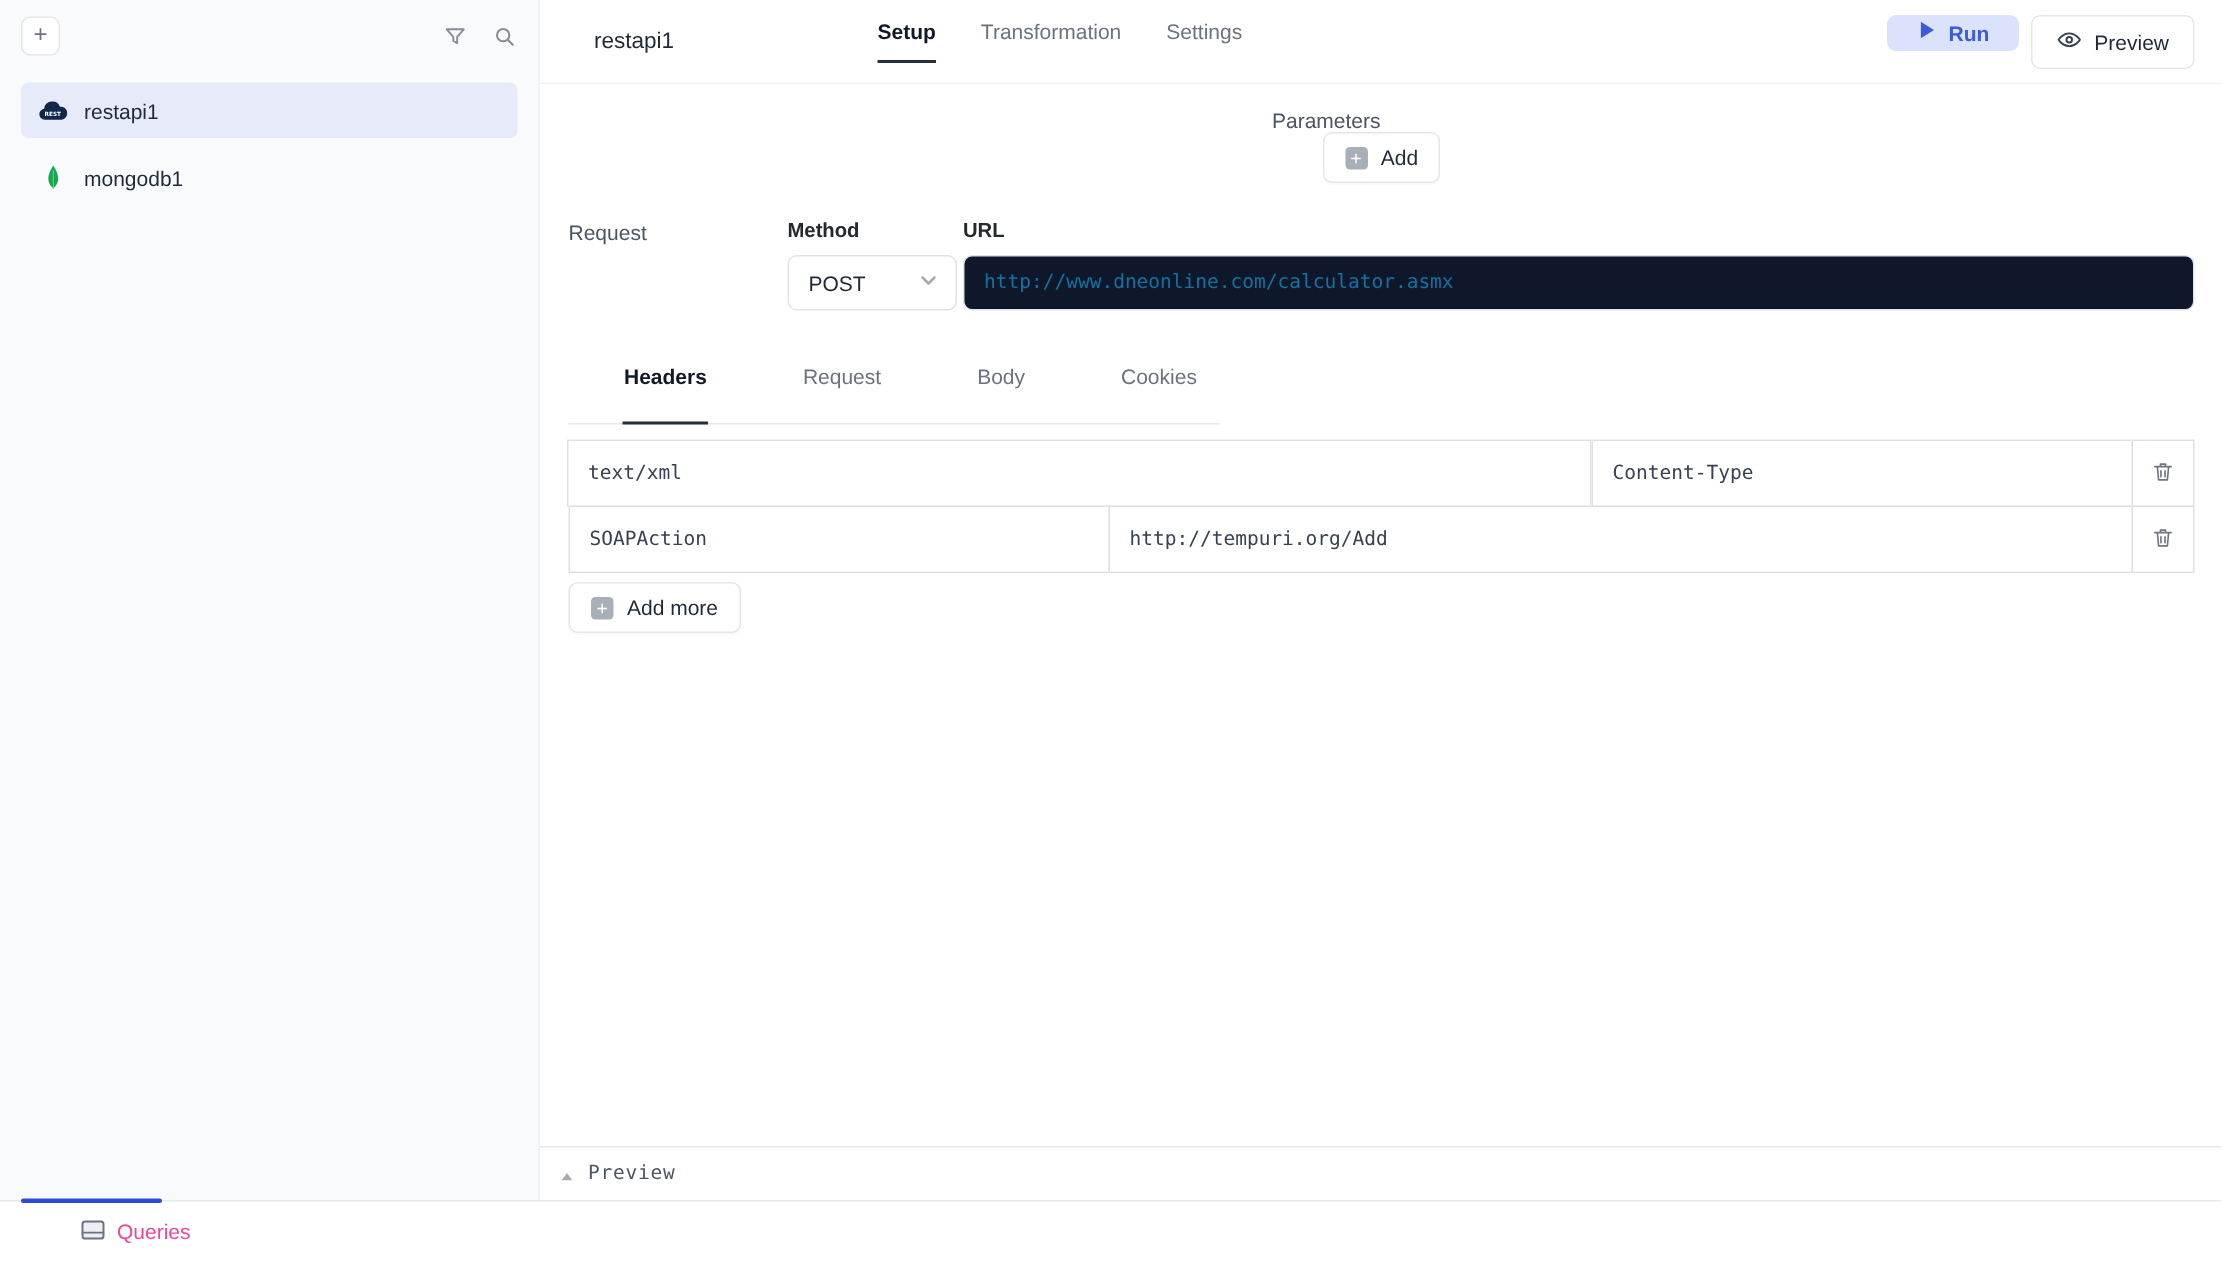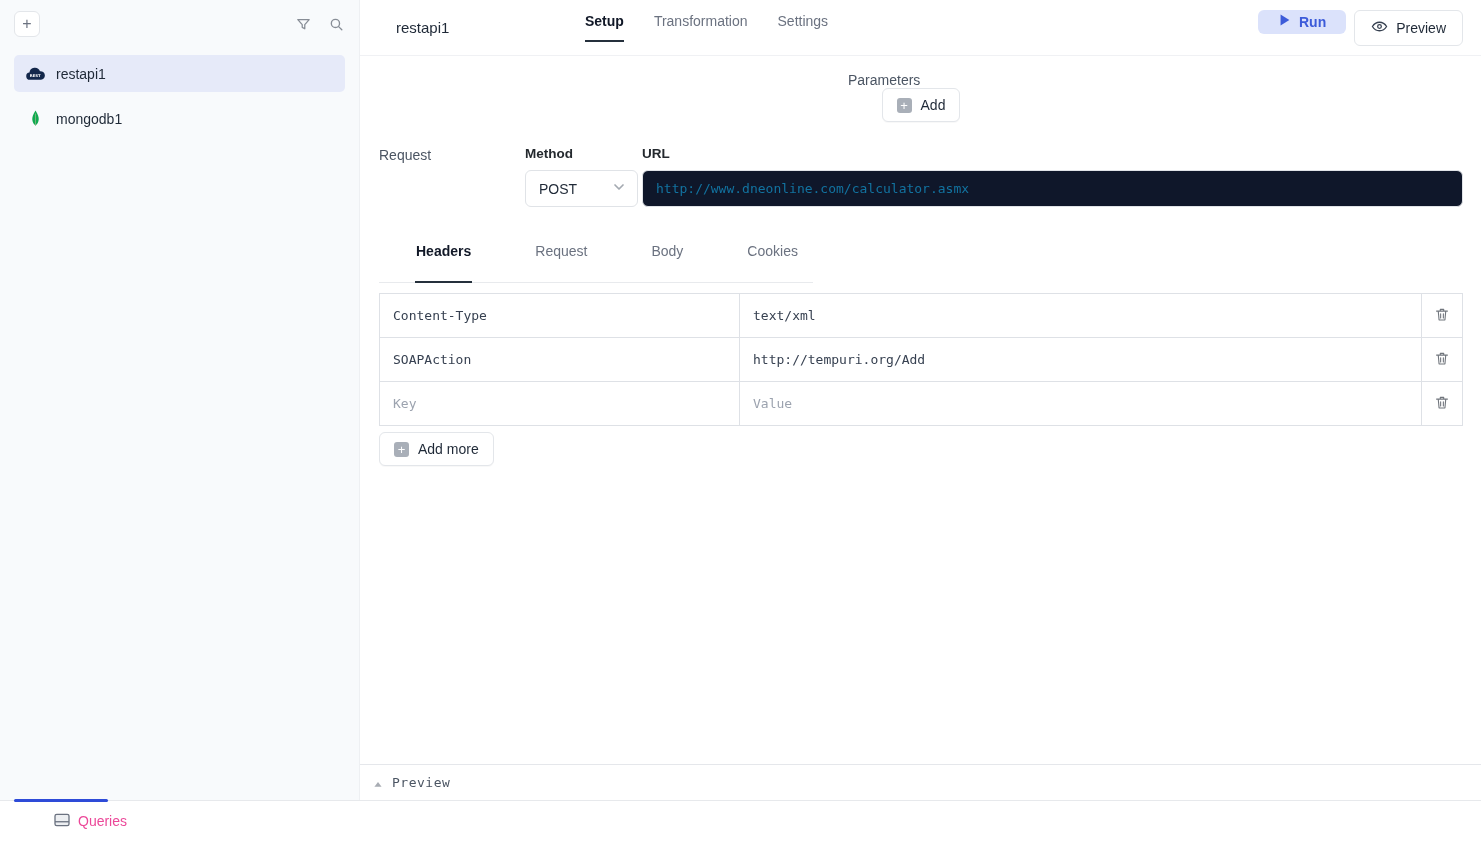--- a/index.html
+++ b/index.html
@@ -250,55 +250,40 @@
 
       <div class="req-tabs">
         <div class="req-tab active">Headers</div>
         <div class="req-tab">Request</div>
         <div class="req-tab">Body</div>
         <div class="req-tab">Cookies</div>
       </div>
 
       <div class="kv-table">
         <div class="kv-row">
+          <div class="kv-cell kv-value">
+              <input class="mono code-value" value="text/xml" style="">
+            </div>
           <div class="kv-cell kv-key">
               <input class="mono code-key" value="Content-Type" style="">
-            </div>
-          <div class="kv-cell kv-value">
-              <input class="mono code-value" value="text/xml" style="">
             </div>
           <div class="kv-cell kv-action">
             <span>
               <svg width="14" height="15" viewBox="0 0 20 22" fill="none" stroke="#71767D" stroke-width="1.6" stroke-linecap="round" stroke-linejoin="round">
                   <path d="M2 6h16M7.5 6V3.5h5V6M4.5 6l1.2 13h8.6L15.5 6M8 10v6M12 10v6"></path>
                 </svg>
             </span>
           </div>
         </div>
         <div class="kv-row">
           <div class="kv-cell kv-key">
               <input class="mono code-key" value="SOAPAction" style="">
             </div>
           <div class="kv-cell kv-value">
               <input class="mono code-value" value="http://tempuri.org/Add" style="">
-            </div>
-          <div class="kv-cell kv-action">
-            <span>
-              <svg width="14" height="15" viewBox="0 0 20 22" fill="none" stroke="#71767D" stroke-width="1.6" stroke-linecap="round" stroke-linejoin="round">
-                  <path d="M2 6h16M7.5 6V3.5h5V6M4.5 6l1.2 13h8.6L15.5 6M8 10v6M12 10v6"></path>
-                </svg>
-            </span>
-          </div>
-        </div>
-        <div class="kv-row">
-          <div class="kv-cell kv-key">
-              <input class="mono" placeholder="Key" style="">
-            </div>
-          <div class="kv-cell kv-value">
-              <input class="mono" placeholder="Value" style="">
             </div>
           <div class="kv-cell kv-action">
             <span>
               <svg width="14" height="15" viewBox="0 0 20 22" fill="none" stroke="#71767D" stroke-width="1.6" stroke-linecap="round" stroke-linejoin="round">
                   <path d="M2 6h16M7.5 6V3.5h5V6M4.5 6l1.2 13h8.6L15.5 6M8 10v6M12 10v6"></path>
                 </svg>
             </span>
           </div>
         </div>
       </div>

